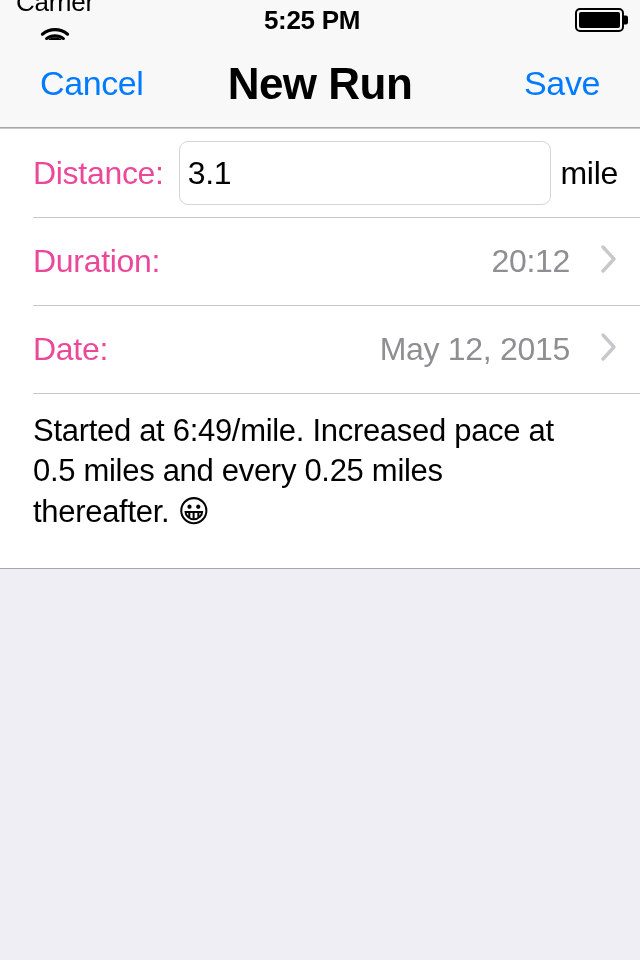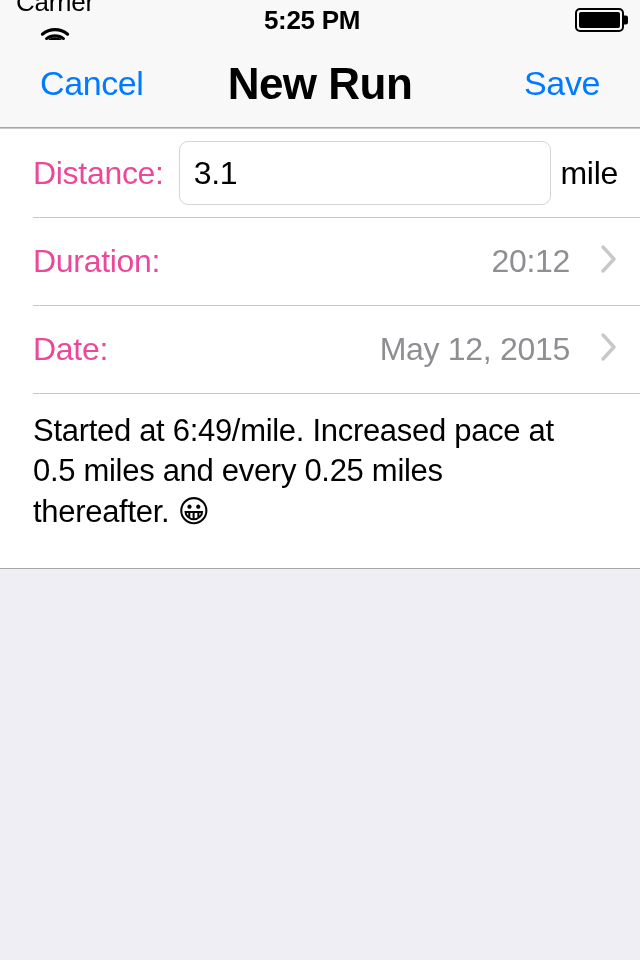--- a/index.html
+++ b/index.html
@@ -182,21 +182,21 @@
 
   .text-field {
     flex: 1;
     height: 64px;
     margin: 0 10px 0 15px;
     background: #FFFFFF;
     border: 1px solid #D5D5D8;
     border-radius: 9px;
     display: flex;
     align-items: center;
-    padding: 0 14px;
+    padding: 0 8px;
     font-size: 32px;
     color: #000;
     font-family: inherit;
     letter-spacing: -0.3px;
     outline: none;
     min-width: 0;
   }
   .field-suffix {
     font-size: 32px;
     color: #000;

